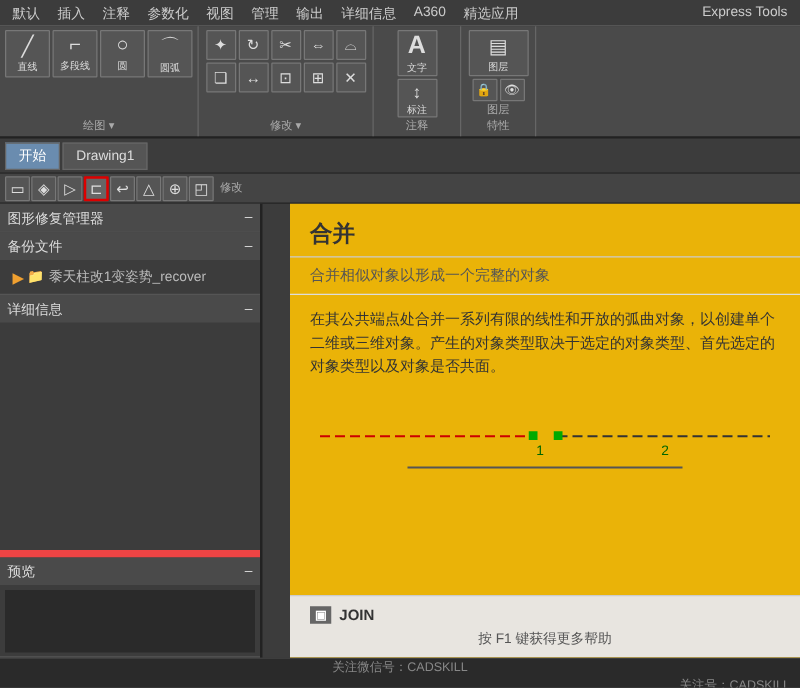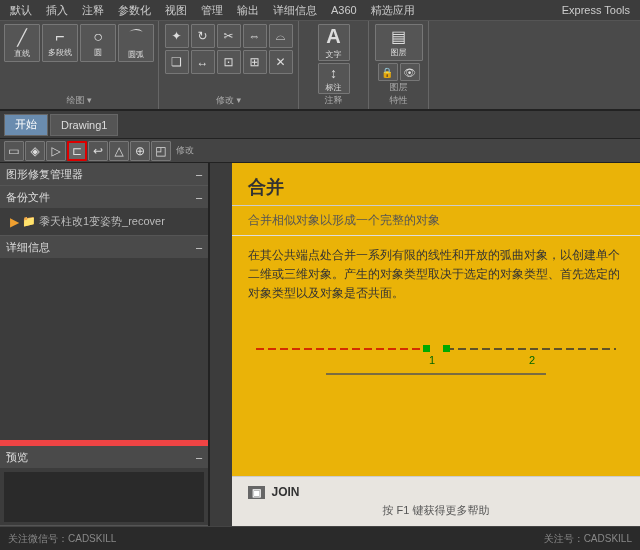--- a/index.html
+++ b/index.html
@@ -268,20 +268,21 @@
 
     .bottom-bar {
       background: #2a2a2a;
       height: 24px;
       display: flex;
       align-items: center;
       padding: 0 8px;
       color: #888;
       font-size: 10px;
       border-top: 1px solid #444;
+      flex-direction: column;
     }
   </style>
 </head>
 <body>
 
 <div class="menu-bar">
   <span class="menu-item">默认</span>
   <span class="menu-item">插入</span>
   <span class="menu-item">注释</span>
   <span class="menu-item">参数化</span>

